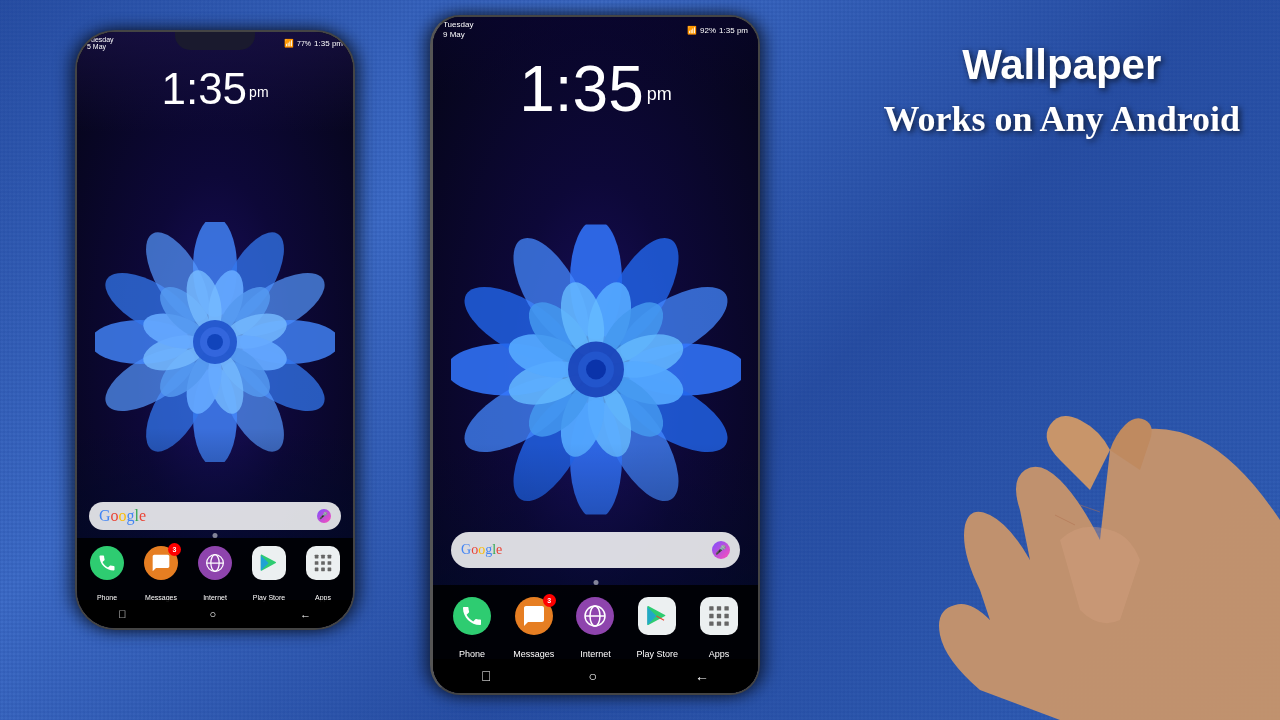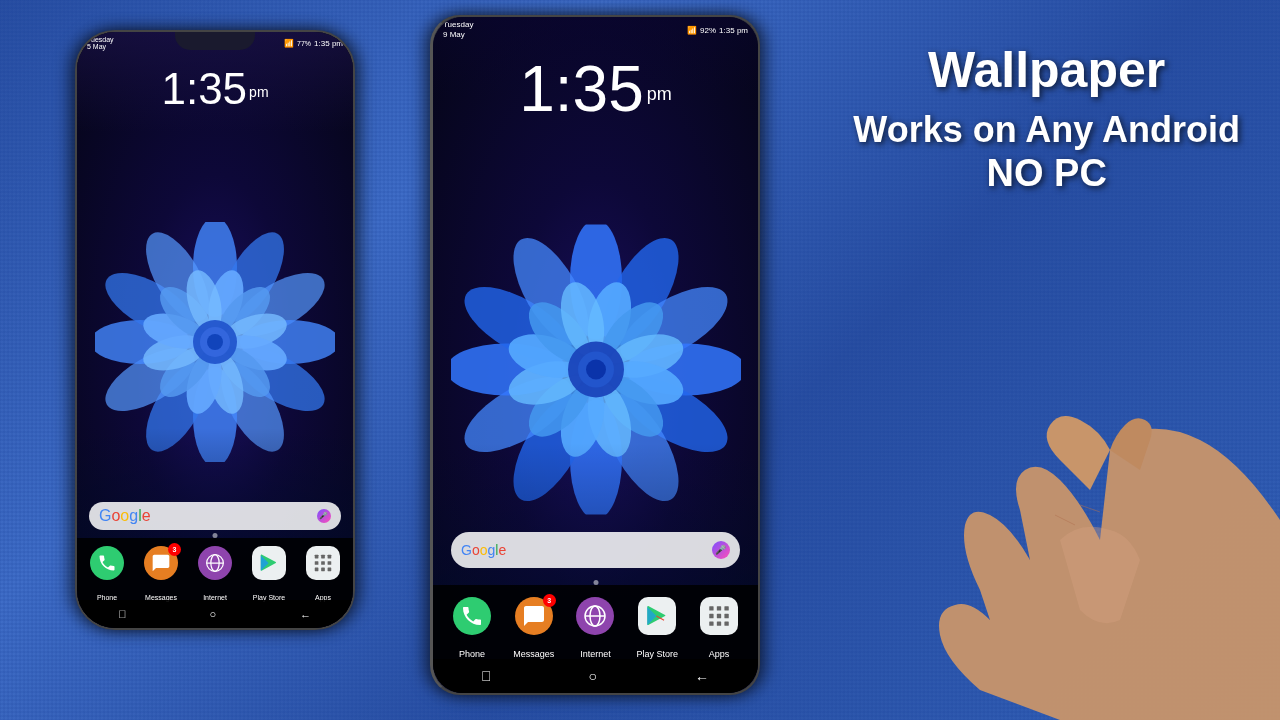--- a/index.html
+++ b/index.html
@@ -37,22 +37,22 @@
       position: absolute;
       top: 40px;
       right: 40px;
       text-align: center;
       color: white;
       font-weight: 900;
       text-shadow: 2px 2px 6px rgba(0,0,0,0.7);
       line-height: 1.2;
     }
     .overlay-text .line1 { font-size: 42px; }
-    .overlay-text .line2 { font-size: 50px; }
-    .overlay-text .line3 { font-size: 36px; margin-top: 8px; }
+    .overlay-text .line2 { font-size: 42px; }
+    .overlay-text .line3 { font-size: 36px; margin-top: 8px; font-family: Liberation Serif, serif; }
     .overlay-text .line4 { font-size: 38px; font-weight: 900; }
     .overlay-text .line5 { font-size: 38px; font-weight: 900; }
 
     
     .phone-left {
       position: absolute;
       left: 75px;
       top: 30px;
       width: 280px;
       height: 600px;
@@ -76,21 +76,21 @@
       position: relative;
       box-shadow: 
         -6px 0 15px rgba(0,0,0,0.5),
         6px 0 15px rgba(0,0,0,0.5),
         inset 0 0 0 1px rgba(255,255,255,0.1);
     }
 
     .phone-screen {
       position: absolute;
       top: 0; left: 0; right: 0; bottom: 0;
-      border-radius: 30px;
+      border-radius: 16px;
       overflow: hidden;
       background: #0a0a1a;
     }
 
     
     .wallpaper {
       position: absolute;
       inset: 0;
       background: radial-gradient(ellipse at center 55%, 
         #1a1060 0%, 
@@ -155,20 +155,21 @@
       bottom: 110px;
       left: 15px;
       right: 15px;
       height: 32px;
       background: rgba(255,255,255,0.85);
       border-radius: 20px;
       display: flex;
       align-items: center;
       padding: 0 10px;
       z-index: 10;
+      font-family: Liberation Serif, serif;
     }
     .g-blue { color: #4285F4; }
     .g-red { color: #EA4335; }
     .g-yellow { color: #FBBC05; }
     .g-green { color: #34A853; }
 
     .search-mic {
       margin-left: auto;
       width: 14px;
       height: 14px;
@@ -354,21 +355,20 @@
     }
   </style>
 </head>
 <body>
 
 <div class="bg-mat"></div>
 
 <div class="overlay-text">
   <div class="line2">Wallpaper</div>
   <div class="line3">Works on Any Android</div>
-  <div class="line5">NO PC</div>
 </div>
 
 <div class="phone-left">
   <div class="phone-shell">
     <div class="phone-screen">
 
       <div class="wallpaper">
         <svg class="flower-svg" width="240" height="240" viewBox="0 0 240 240">
 
           <g transform="translate(120,120)">

